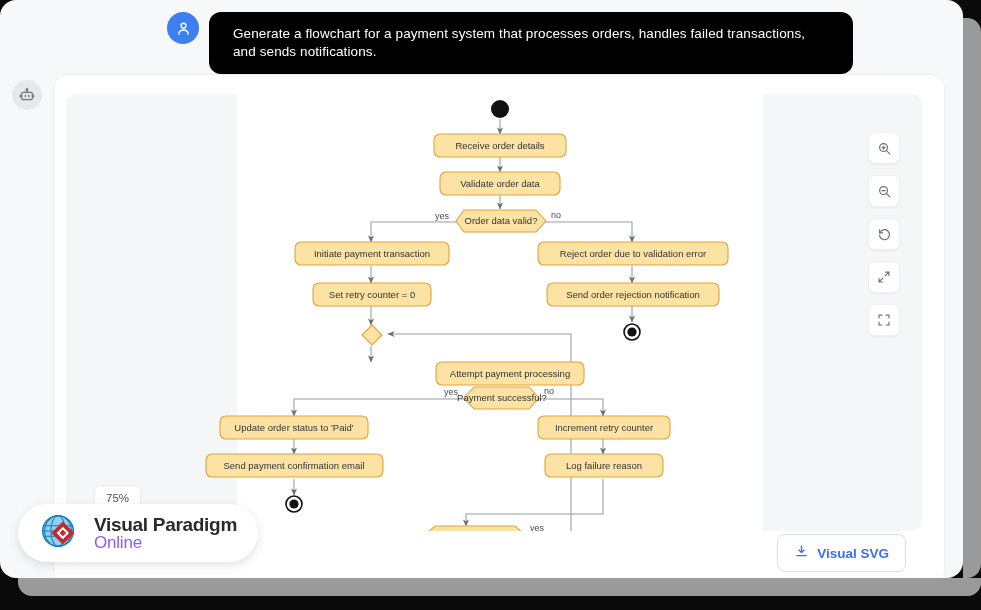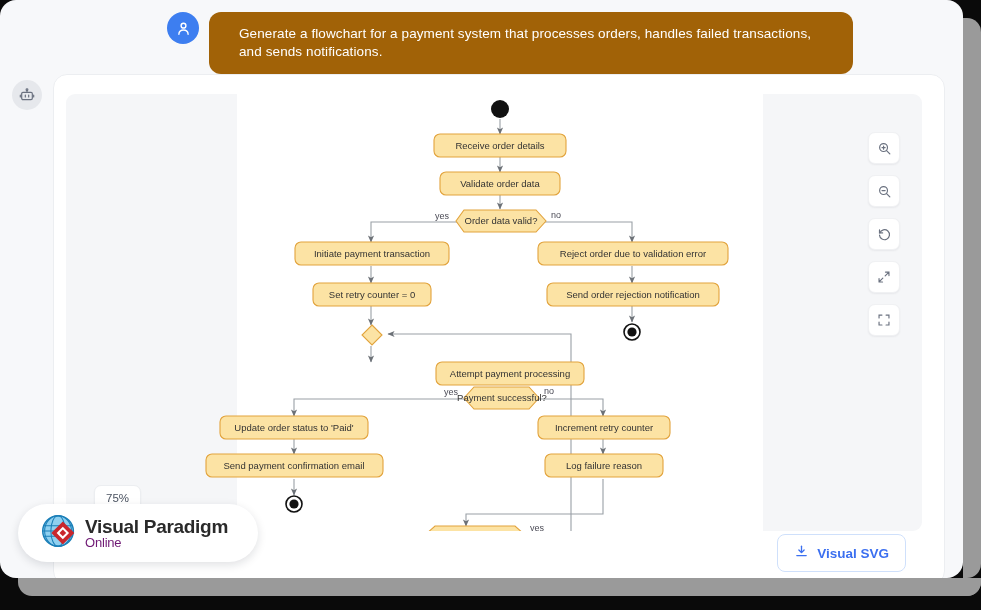--- a/index.html
+++ b/index.html
@@ -13,22 +13,22 @@
     background:#f7f8fa;border-radius:16px;overflow:hidden;
   }
   .shadow-r{position:absolute;left:963px;top:18px;width:18px;height:560px;background:#9a9a9a;border-radius:0 14px 14px 0;}
   .shadow-b{position:absolute;left:18px;top:578px;width:963px;height:18px;background:#9a9a9a;border-radius:0 0 14px 14px;}
   .shadow-c{position:absolute;left:963px;top:578px;width:18px;height:18px;background:#9a9a9a;border-bottom-right-radius:14px;}
 
   
   .chat-row{position:absolute;left:167px;top:12px;display:flex;align-items:flex-start;gap:10px;}
   .user-avatar{width:32px;height:32px;border-radius:50%;background:#3d7ef0;display:flex;align-items:center;justify-content:center;flex:0 0 auto;}
   .bubble{
-    width:644px;box-sizing:border-box;background:#a16207;color:#fff;
-    border-radius:12px;padding:13px 30px;font-size:13.5px;line-height:1.35;
+    width:644px;box-sizing:border-box;background:#000000;color:#fff;
+    border-radius:12px;padding:13px 24px;font-size:13.5px;line-height:1.35;
     letter-spacing:.1px;
   }
 
   
   .bot-avatar{position:absolute;left:12px;top:80px;width:30px;height:30px;border-radius:50%;
     background:#e6e8ec;display:flex;align-items:center;justify-content:center;}
 
   
   .card{position:absolute;left:53px;top:66px;width:892px;height:511px;background:#fff;
     border-radius:14px;border:1px solid #eceef1;box-sizing:border-box;margin-top:8px;}
@@ -47,24 +47,24 @@
 
   
   .footer{position:absolute;left:0;bottom:0;width:100%;height:55px;}
   .export-btn{position:absolute;right:38px;bottom:12px;display:flex;align-items:center;gap:8px;
     background:#fff;border:1px solid #cfe0fb;border-radius:8px;padding:9px 16px;
     color:#3b6ff0;font-size:13.5px;font-weight:bold;cursor:pointer;}
 
   
   .vp-badge{position:absolute;left:18px;bottom:16px;height:58px;width:240px;background:#fff;
     border-radius:29px;box-shadow:0 3px 10px rgba(16,24,40,.13);display:flex;align-items:center;
-    gap:3px;padding-left:18px;box-sizing:border-box;z-index:20;}
+    gap:12px;padding-left:18px;box-sizing:border-box;z-index:20;}
   .vp-text{line-height:1.02;}
   .vp-l1{font-size:19px;font-weight:bold;color:#2a2a2a;letter-spacing:-.3px;}
-  .vp-l2{font-size:13px;color:#701a75;letter-spacing:-.2px;}
+  .vp-l2{font-size:17px;color:#8b5cf6;letter-spacing:-.2px;}
 
   
   svg.diagram{position:absolute;left:0;top:0;width:856px;height:437px;}
   .nd-text{font-family:"Liberation Sans",sans-serif;font-size:9.5px;fill:#333;}
   .edge-lbl{font-family:"Liberation Sans",sans-serif;font-size:9px;fill:#4a4a55;}
 </style>
 </head>
 <body>
 
 <div id="app">

